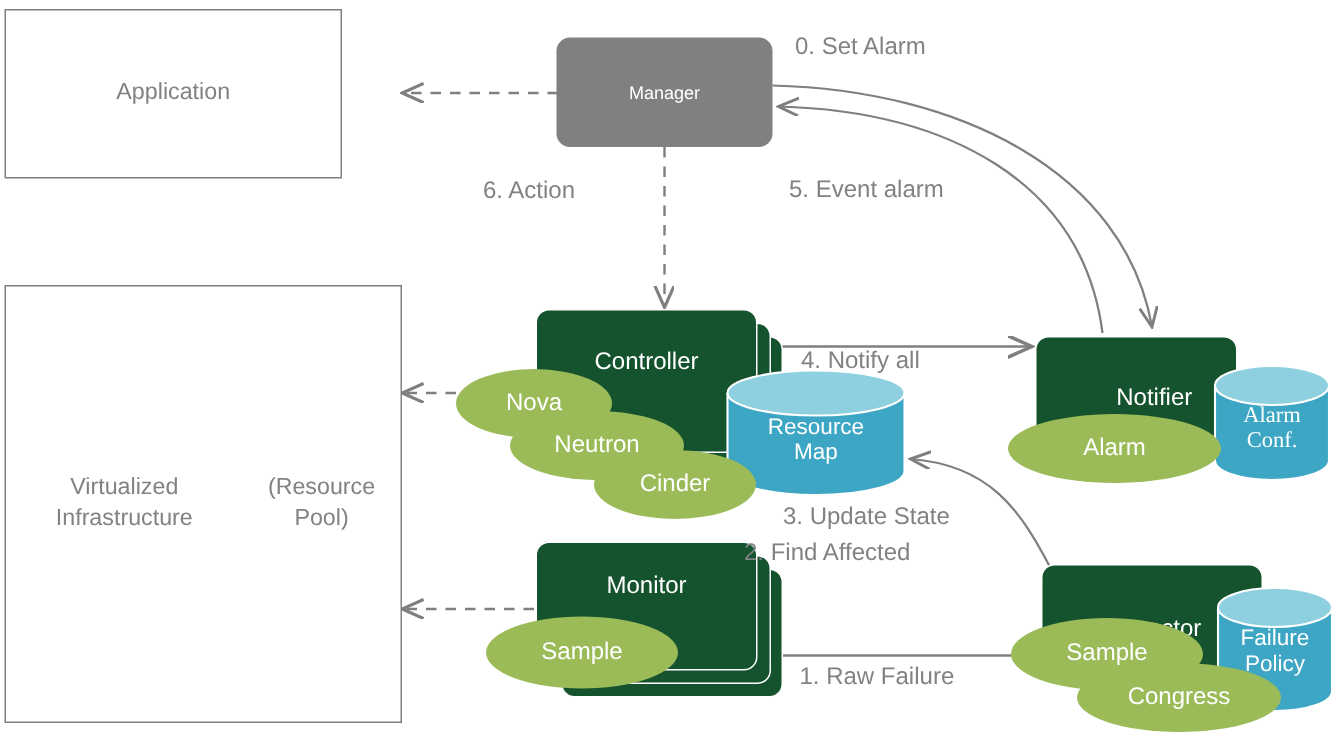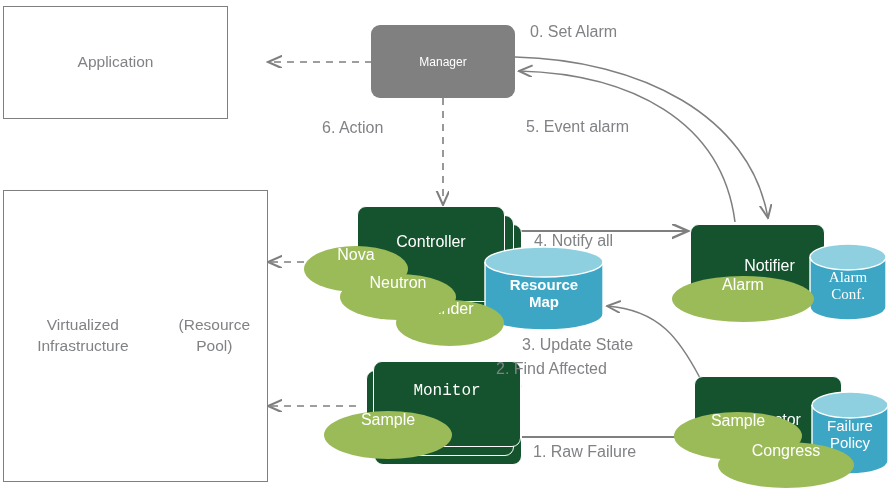--- a/index.html
+++ b/index.html
@@ -83,21 +83,21 @@
     color: #ffffff;
     font-size: 15px;
     line-height: 1.15;
   }
   
   .pill {
     position: absolute;
     border-radius: 50%;
     background: #9BBB59;
     display: flex;
-    align-items: flex-start;
+    align-items: center;
     justify-content: center;
     color: #ffffff;
     font-size: 16px;
   }
   
   .lbl {
     position: absolute;
     color: #808285;
     font-size: 16px;
     white-space: pre;
@@ -155,39 +155,39 @@
   <div class="tealbox labeled" style="left:357px; top:206px; width:148px; height:96px;">
     <span class="blabel" style="transform:translateY(-12px);">Controller</span>
   </div>
 
   <div class="cyl" style="left:483px; top:246px; width:122px; height:84px;">
     <svg class="cyl-svg" width="122" height="84" viewBox="0 0 122 84">
       <path d="M2,16 L2,68 A 59,16 0 0 0 120,68 L120,16 Z" fill="#3CA6C4"></path>
       <ellipse cx="61" cy="16" rx="59" ry="15" fill="#8FD0E0" stroke="#ffffff" stroke-width="1.4"></ellipse>
       <path d="M2,16 L2,68 A 59,16 0 0 0 120,68 L120,16" fill="none" stroke="#ffffff" stroke-width="1.4"></path>
     </svg>
-    <div class="cyl-text" style="top:30px;font-weight:bold;">
+    <div class="cyl-text" style="top:30px;">
       <div>Resource</div>
       <div>Map</div>
     </div>
   </div>
 
   <div class="pill" style="left:304px; top:246px; width:104px; height:46px;">
     <span>Nova</span>
   </div>
   <div class="pill" style="left:396px; top:300px; width:108px; height:46px;">
     <span>Cinder</span>
   </div>
   <div class="pill" style="left:340px; top:274px; width:116px; height:46px;">
     <span>Neutron</span>
   </div>
 
   <div class="tealbox" style="left:374px; top:379px; width:148px; height:86px;"></div>
   <div class="tealbox" style="left:366px; top:370px; width:148px; height:86px;"></div>
-  <div class="tealbox labeled" style="left:373px; top:361px; width:148px; height:86px;font-family:Liberation Mono, monospace;">
+  <div class="tealbox labeled" style="left:357px; top:361px; width:148px; height:86px;">
     <span class="blabel" style="transform:translateY(-13px);">Monitor</span>
   </div>
   <div class="pill" style="left:324px; top:411px; width:128px; height:48px;">
     <span>Sample</span>
   </div>
 
   <div class="tealbox labeled" style="left:690px; top:224px; width:135px; height:76px;">
     <span class="blabel" style="transform:translateY(4px);margin-left:24px;">Notifier</span>
   </div>
 

